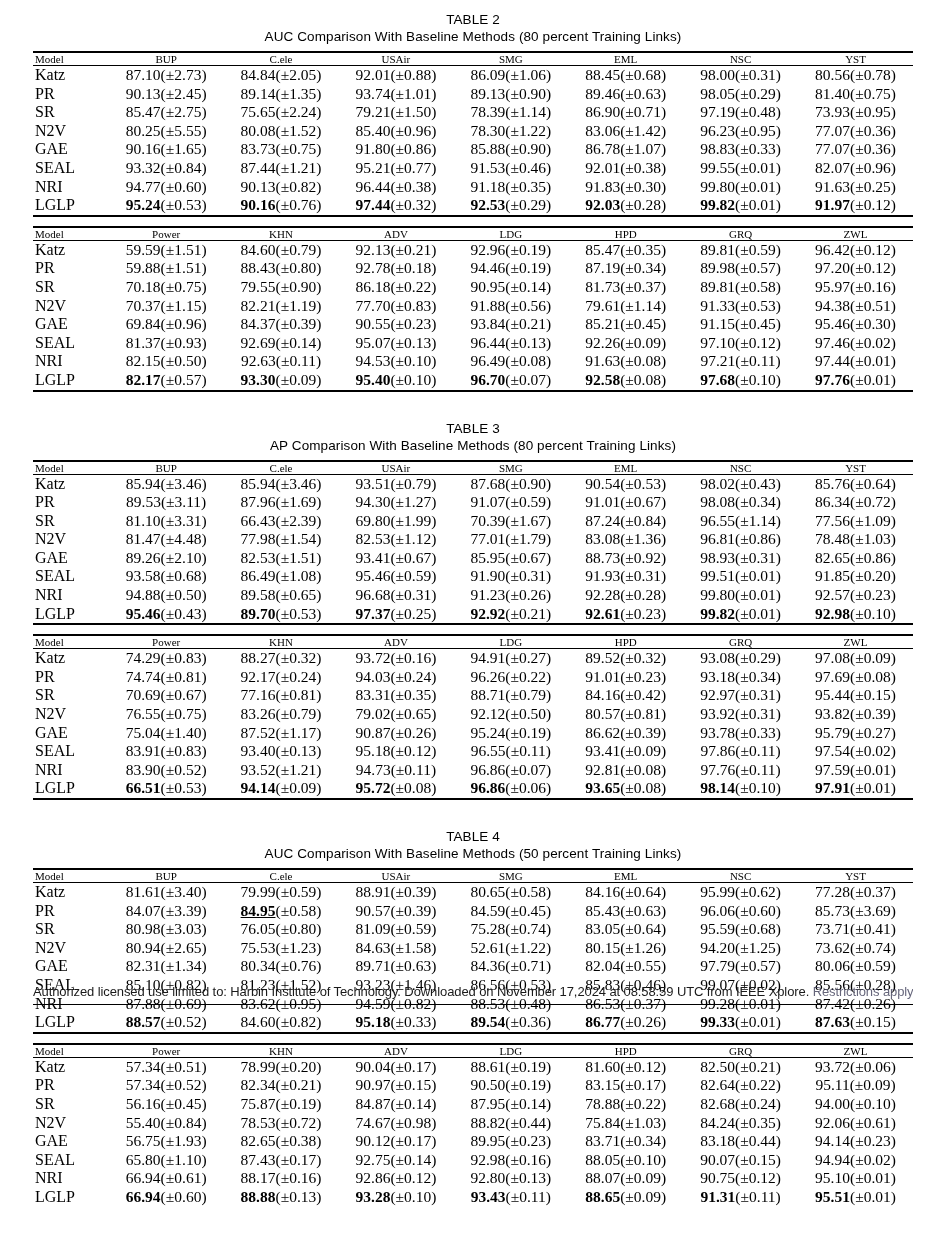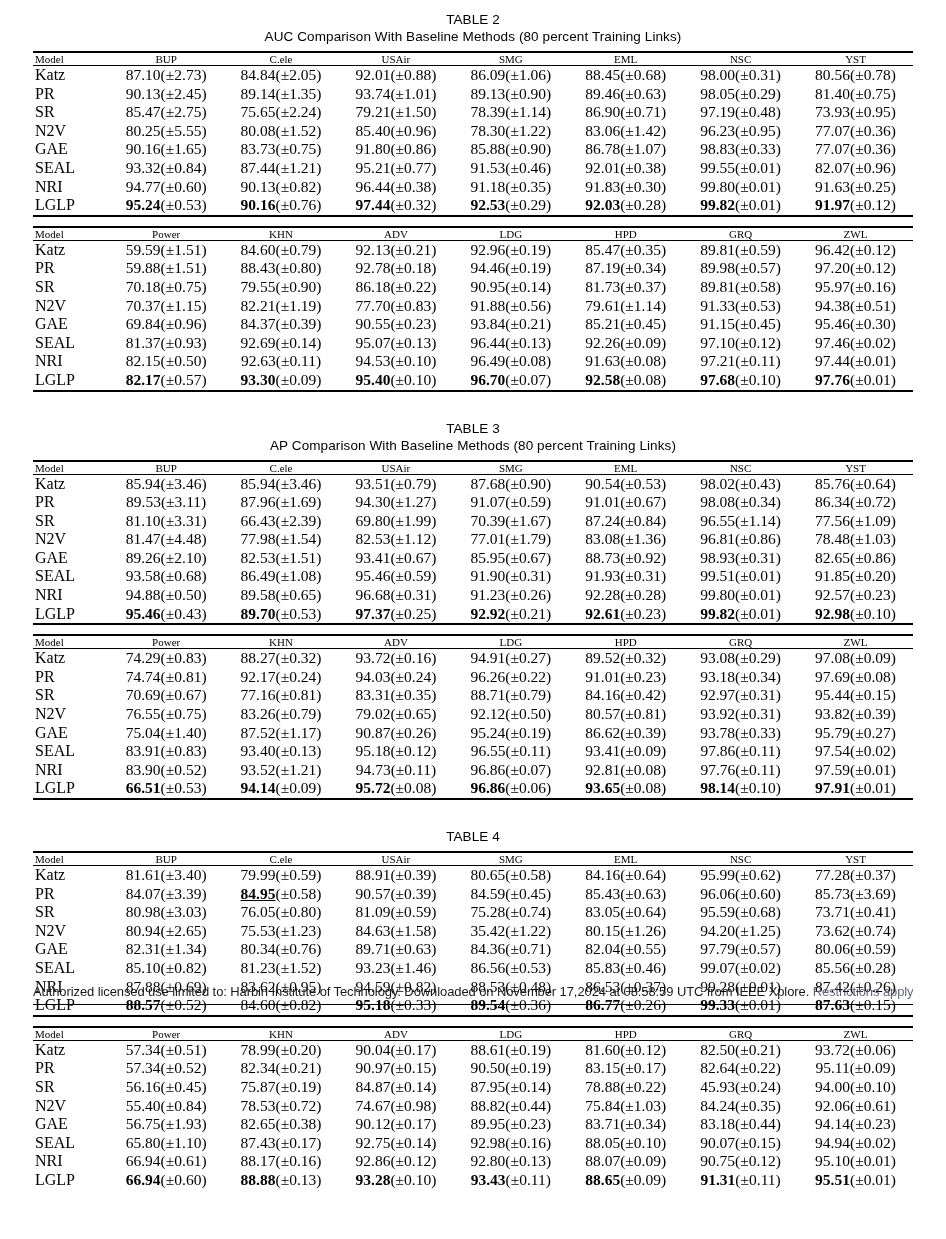--- a/index.html
+++ b/index.html
@@ -567,20 +567,21 @@
               <td class="rule-thick" style="height: 6px;"></td>
               <td class="rule-thick" style="height: 6px;"></td>
             </tr>
           </tbody>
         </table>
         <div class="gap-between-tables"></div>
       </div>
       <div class="table-block">
         <div class="tbl-caption">
           <span class="tnum">TABLE 4</span>
+          <span class="ttitle">AUC Comparison With Baseline Methods (50 percent Training Links)</span>
         </div>
         <div class="spacer-sm"></div>
         <table class="data">
           <colgroup>
             <col class="c-model">
             <col class="c-d">
             <col class="c-d">
             <col class="c-d">
             <col class="c-d">
             <col class="c-d">
@@ -626,21 +627,21 @@
               <td class=""><span class="cellv">75.28</span><span class="err">(±0.74)</span></td>
               <td class=""><span class="cellv">83.05</span><span class="err">(±0.64)</span></td>
               <td class=""><span class="cellv">95.59</span><span class="err">(±0.68)</span></td>
               <td class=""><span class="cellv">73.71</span><span class="err">(±0.41)</span></td>
             </tr>
             <tr class="body-row">
               <td class="first-col">N2V</td>
               <td class=""><span class="cellv">80.94</span><span class="err">(±2.65)</span></td>
               <td class=""><span class="cellv">75.53</span><span class="err">(±1.23)</span></td>
               <td class=""><span class="cellv">84.63</span><span class="err">(±1.58)</span></td>
-              <td class=""><span class="cellv">35.42</span><span class="err">(±1.22)</span></td>
+              <td class=""><span class="cellv">52.61</span><span class="err">(±1.22)</span></td>
               <td class=""><span class="cellv">80.15</span><span class="err">(±1.26)</span></td>
               <td class=""><span class="cellv">94.20</span><span class="err">(±1.25)</span></td>
               <td class=""><span class="cellv">73.62</span><span class="err">(±0.74)</span></td>
             </tr>
             <tr class="body-row">
               <td class="first-col">GAE</td>
               <td class=""><span class="cellv">82.31</span><span class="err">(±1.34)</span></td>
               <td class=""><span class="cellv">80.34</span><span class="err">(±0.76)</span></td>
               <td class=""><span class="cellv">89.71</span><span class="err">(±0.63)</span></td>
               <td class=""><span class="cellv">84.36</span><span class="err">(±0.71)</span></td>
@@ -718,21 +719,21 @@
               <td class=""><span class="cellv">82.64</span><span class="err">(±0.22)</span></td>
               <td class=""><span class="cellv">95.11</span><span class="err">(±0.09)</span></td>
             </tr>
             <tr class="body-row">
               <td class="first-col">SR</td>
               <td class=""><span class="cellv">56.16</span><span class="err">(±0.45)</span></td>
               <td class=""><span class="cellv">75.87</span><span class="err">(±0.19)</span></td>
               <td class=""><span class="cellv">84.87</span><span class="err">(±0.14)</span></td>
               <td class=""><span class="cellv">87.95</span><span class="err">(±0.14)</span></td>
               <td class=""><span class="cellv">78.88</span><span class="err">(±0.22)</span></td>
-              <td class=""><span class="cellv">45.93</span><span class="err">(±0.24)</span></td>
+              <td class=""><span class="cellv">82.68</span><span class="err">(±0.24)</span></td>
               <td class=""><span class="cellv">94.00</span><span class="err">(±0.10)</span></td>
             </tr>
             <tr class="body-row">
               <td class="first-col">N2V</td>
               <td class=""><span class="cellv">55.40</span><span class="err">(±0.84)</span></td>
               <td class=""><span class="cellv">78.53</span><span class="err">(±0.72)</span></td>
               <td class=""><span class="cellv">74.67</span><span class="err">(±0.98)</span></td>
               <td class=""><span class="cellv">88.82</span><span class="err">(±0.44)</span></td>
               <td class=""><span class="cellv">75.84</span><span class="err">(±1.03)</span></td>
               <td class=""><span class="cellv">84.24</span><span class="err">(±0.35)</span></td>

